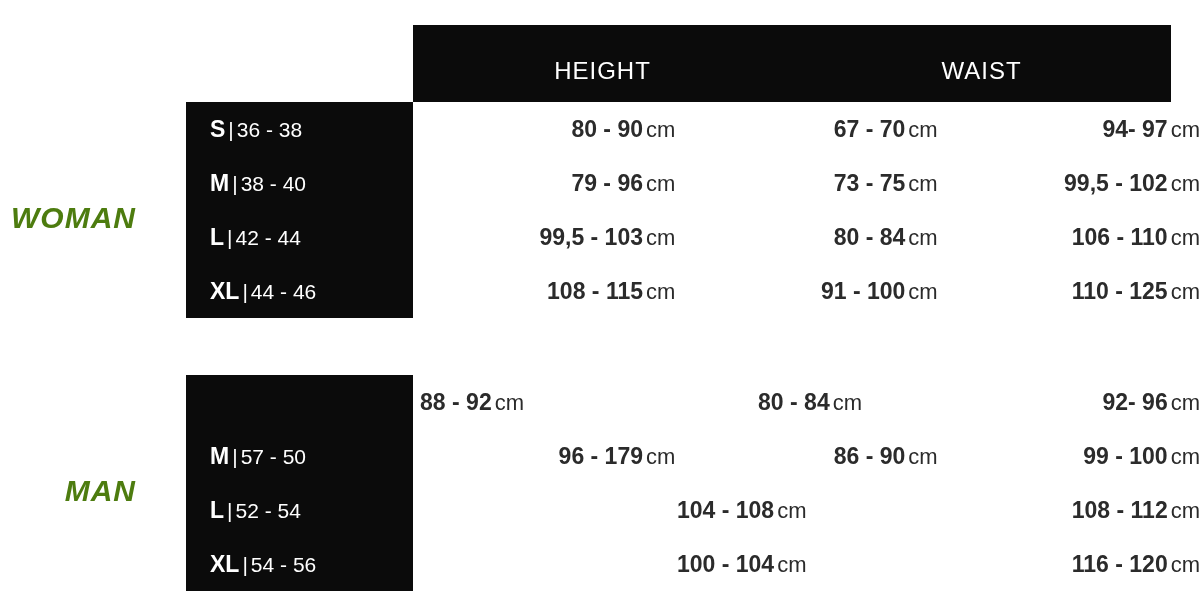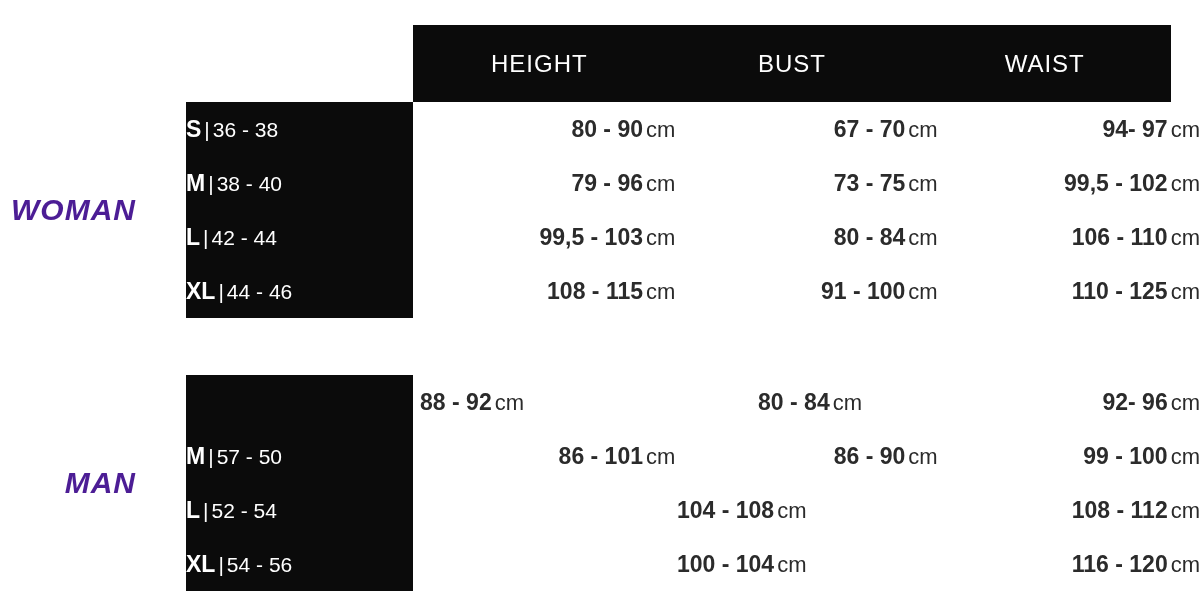--- a/index.html
+++ b/index.html
@@ -21,21 +21,21 @@
     position: absolute;
     left: 413px;
     top: 25px;
     width: 758px;
     height: 77px;
     background: #0b0b0b;
   }
   .header-cells {
     position: absolute;
     left: 413px;
-    top: 25px;
+    top: 32px;
     width: 758px;
     height: 77px;
     display: flex;
     align-items: center;
   }
   .header-cell {
     flex: 1 1 0;
     text-align: center;
     color: #ffffff;
     font-size: 24px;
@@ -48,33 +48,33 @@
     position: absolute;
     left: 0;
     width: 1200px;
   }
   #group-woman { top: 102px; height: 216px; }
   #group-man   { top: 375px; height: 216px; }
 
   .group-label {
     position: absolute;
     left: 0;
-    top: 0;
+    top: 8px;
     width: 150px;
     height: 100%;
     display: flex;
     align-items: center;
     justify-content: flex-end;
     padding-right: 14px;
     box-sizing: border-box;
     font-size: 30px;
     font-weight: bold;
     font-style: italic;
     letter-spacing: 1px;
-    color: #4c1d95;
+    color: #4d7c0f;
   }
 
   .size-column {
     position: absolute;
     left: 186px;
     top: 0;
     width: 227px;
     height: 100%;
     background: #0b0b0b;
   }
@@ -90,20 +90,21 @@
   }
   .row {
     flex: 1 1 0;
     display: flex;
     align-items: center;
   }
 
   .cell-size {
     width: 227px;
     box-sizing: border-box;
+    padding-left: 24px;
     color: #ffffff;
     font-size: 21px;
     white-space: nowrap;
   }
   .cell-size .sz {
     font-weight: bold;
     font-size: 23px;
   }
   .cell-size .sep {
     font-weight: 400;
@@ -129,21 +130,20 @@
     font-size: 22px;
     padding-left: 3px;
   }
 </style>
 </head>
 <body>
 
 <div class="header-bar"></div>
 <div class="header-cells">
   <div class="header-cell">HEIGHT</div>
-  <div class="header-cell">BUST</div>
   <div class="header-cell">WAIST</div>
 </div>
 
 <div class="group" id="group-woman">
   <div class="group-label">WOMAN</div>
   <div class="size-column"></div>
   <div class="rows">
 
     <div class="row">
       <div class="cell-size">
@@ -223,21 +223,21 @@
       <div class="cell-meas">
         <span class="val">92- 96</span><span class="unit">cm</span>
       </div>
     </div>
 
     <div class="row">
       <div class="cell-size">
         <span class="sz">M</span><span class="sep">|</span><span class="num">57 - 50</span>
       </div>
       <div class="cell-meas">
-        <span class="val">86 - 101</span><span class="unit">cm</span>
+        <span class="val">96 - 179</span><span class="unit">cm</span>
       </div>
       <div class="cell-meas">
         <span class="val">86 - 90</span><span class="unit">cm</span>
       </div>
       <div class="cell-meas">
         <span class="val">99 - 100</span><span class="unit">cm</span>
       </div>
     </div>
 
     <div class="row">

